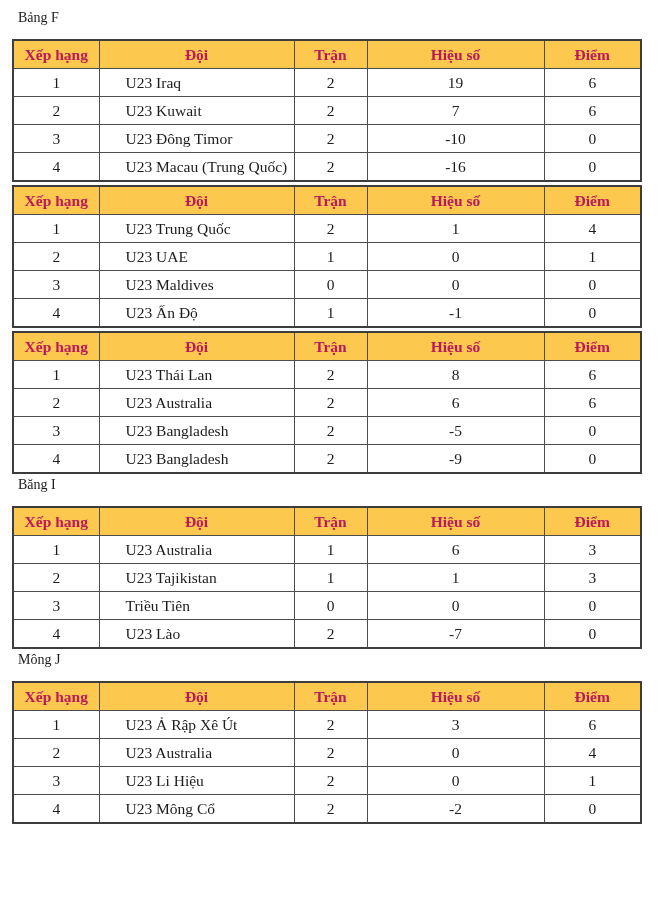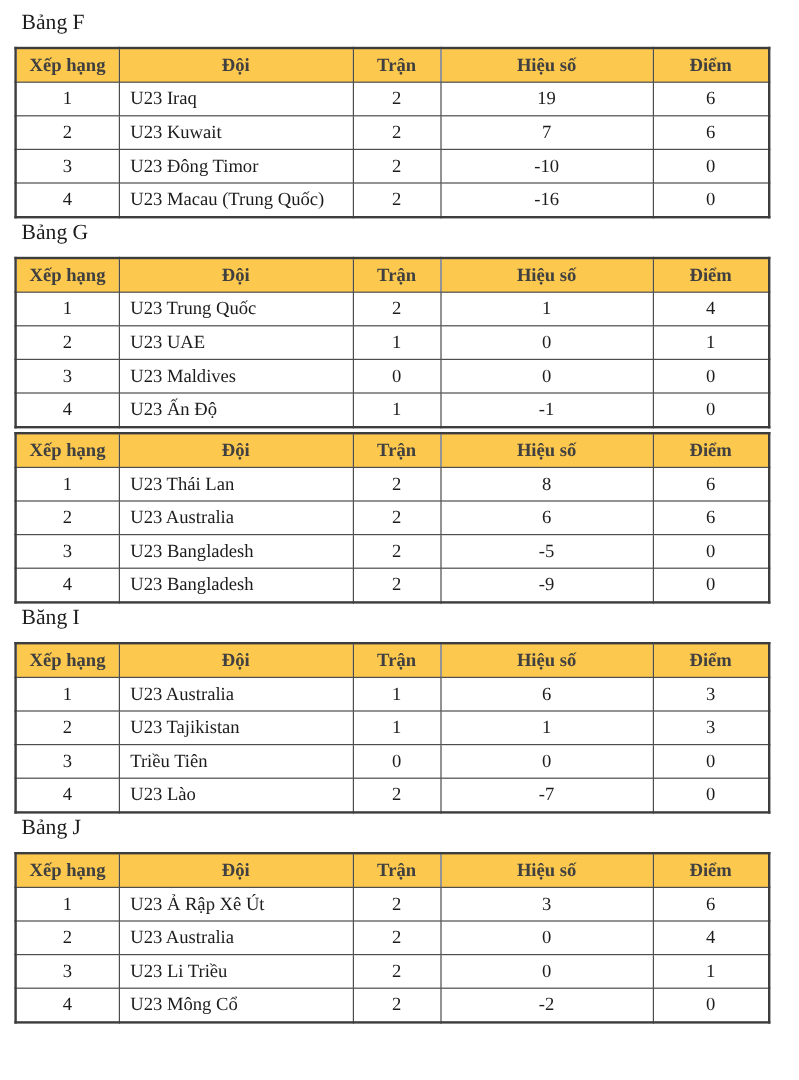--- a/index.html
+++ b/index.html
@@ -13,21 +13,21 @@
   body {
     box-sizing: border-box;
     padding: 10px 0 0 12px;
     font-family: "Liberation Serif", "DejaVu Serif", serif;
     color: var(--text-color, #1c1c1c);
   }
   .section {
     margin: 0 0 3px 0;
   }
   .group-label {
-    font-size: 18px;
+    font-size: 14px;
     line-height: 16px;
     margin: 0 0 13px 6px;
     color: var(--text-color, #1c1c1c);
   }
   table.standings {
     border-collapse: collapse;
     table-layout: fixed;
     width: 628px;
     border: 2px solid var(--border-dark, #3d3d3d);
   }
@@ -43,25 +43,25 @@
     padding: 0;
     text-align: center;
     vertical-align: middle;
     font-size: 15.5px;
     overflow: hidden;
     white-space: nowrap;
   }
   table.standings th {
     background: var(--header-bg, #FCC84E);
     font-weight: bold;
-    color: #404040;
+    color: #be185d;
   }
   table.standings td.team {
     text-align: left;
-    padding-left: 9px;
+    padding-left: 26px;
   }
 </style>
 </head>
 <body>
 
 <div id="page">
     <div class="section">
       <div class="group-label">Bảng F</div>
       <table class="standings">
         <colgroup>
@@ -106,21 +106,20 @@
             <td>4</td>
             <td class="team">U23 Macau (Trung Quốc)</td>
             <td>2</td>
             <td>-16</td>
             <td>0</td>
           </tr>
         </tbody>
       </table>
     </div>
     <div class="section">
-      <div class="group-label">Bảng G</div>
       <table class="standings">
         <colgroup>
           <col class="c0">
           <col class="c1">
           <col class="c2">
           <col class="c3">
           <col class="c4">
         </colgroup>
         <thead>
           <tr>
@@ -258,21 +257,21 @@
             <td>4</td>
             <td class="team">U23 Lào</td>
             <td>2</td>
             <td>-7</td>
             <td>0</td>
           </tr>
         </tbody>
       </table>
     </div>
     <div class="section">
-      <div class="group-label">Bảng J</div>
+      <div class="group-label">Mông J</div>
       <table class="standings">
         <colgroup>
           <col class="c0">
           <col class="c1">
           <col class="c2">
           <col class="c3">
           <col class="c4">
         </colgroup>
         <thead>
           <tr>
@@ -293,21 +292,21 @@
           </tr>
           <tr>
             <td>2</td>
             <td class="team">U23 Australia</td>
             <td>2</td>
             <td>0</td>
             <td>4</td>
           </tr>
           <tr>
             <td>3</td>
-            <td class="team">U23 Li Triều</td>
+            <td class="team">U23 Li Hiệu</td>
             <td>2</td>
             <td>0</td>
             <td>1</td>
           </tr>
           <tr>
             <td>4</td>
             <td class="team">U23 Mông Cổ</td>
             <td>2</td>
             <td>-2</td>
             <td>0</td>

